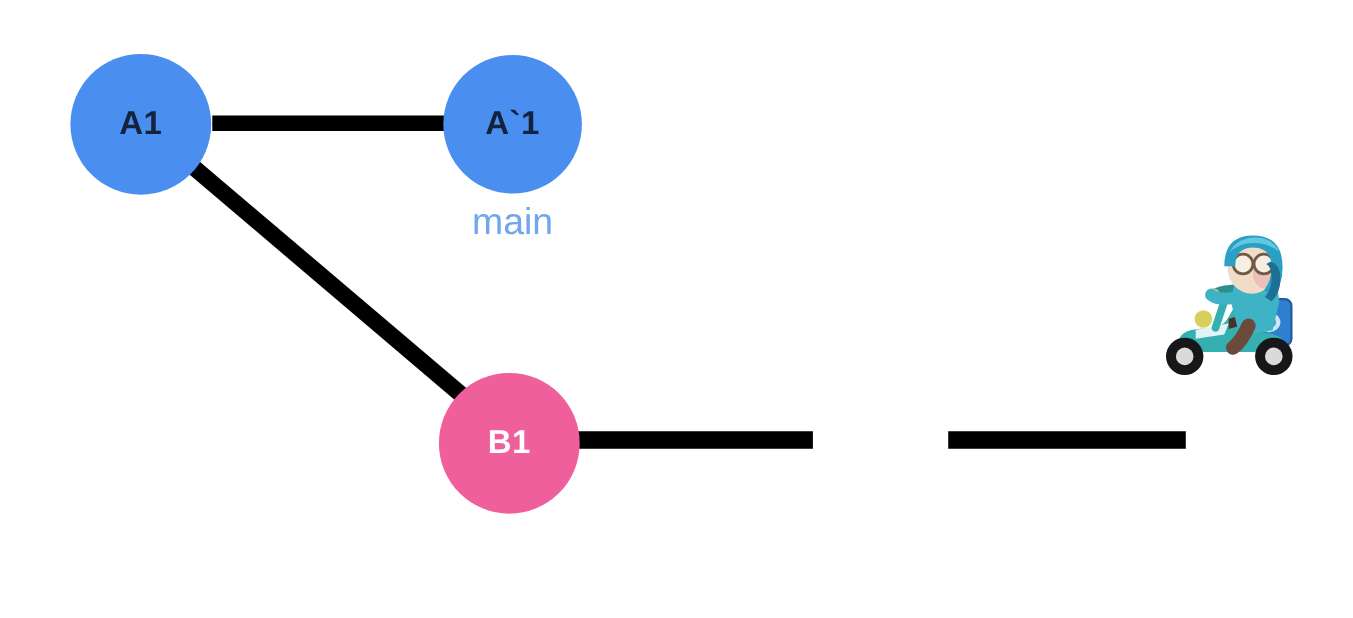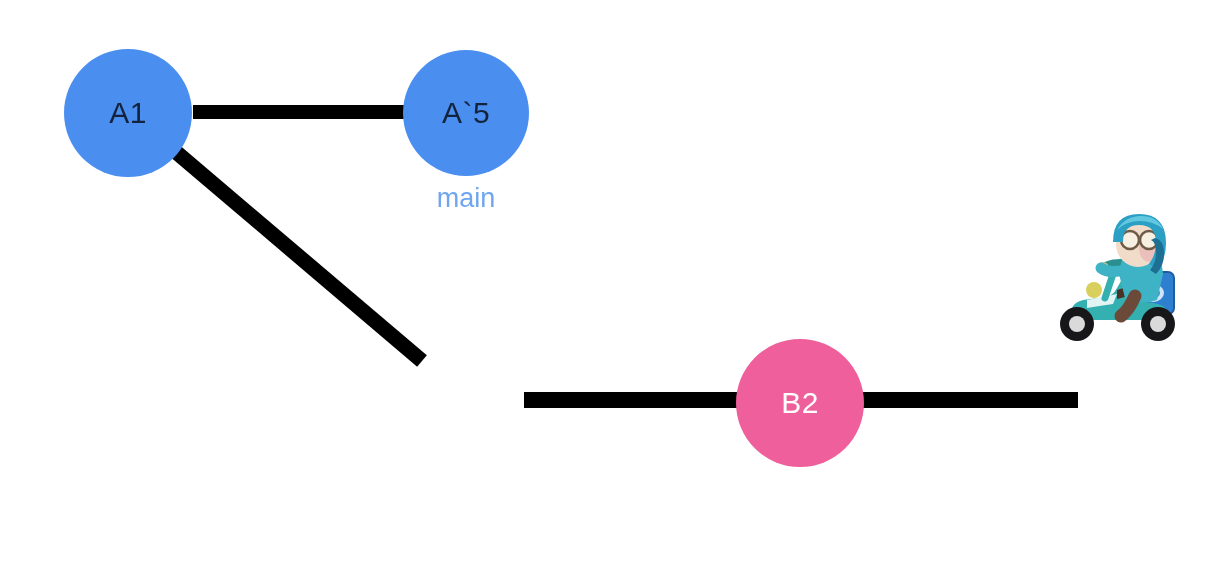--- a/index.html
+++ b/index.html
@@ -27,21 +27,21 @@
   }
   .node {
     position: absolute;
     border-radius: 50%;
     display: flex;
     align-items: center;
     justify-content: center;
     box-sizing: border-box;
   }
   .node-label {
-    font-weight: normal;
+    font-weight: bold;
     letter-spacing: 0.5px;
     user-select: none;
     line-height: 1;
     text-align: right;
   }
   .node-commit-blue {
     background: #4a8ef0;
   }
   .node-commit-blue .node-label {
     color: #13233c;
@@ -49,21 +49,21 @@
   }
   .node-commit-pink {
     background: #ef5f9b;
   }
   .node-commit-pink .node-label {
     color: #ffffff;
     font-size: 30px;
   }
   .branch-label {
     position: absolute;
-    font-size: 27px;
+    font-size: 34px;
     font-weight: normal;
     text-align: center;
     white-space: nowrap;
     user-select: none;
     line-height: 1;
   }
   .branch-label-main {
     color: #6fa6ee;
   }
   .branch-label-feature {
@@ -87,27 +87,27 @@
     <line x1="176" y1="152" x2="422" y2="361" stroke="#000000" stroke-width="15" stroke-linecap="butt"></line>
     <line x1="524" y1="400" x2="739" y2="400" stroke="#000000" stroke-width="16" stroke-linecap="butt"></line>
     <line x1="862" y1="400" x2="1078" y2="400" stroke="#000000" stroke-width="16" stroke-linecap="butt"></line>
   </svg>
 
   <div class="node node-commit-blue" style="left:64px; top:49px; width:128px; height:128px;">
     <span class="node-label">A1</span>
   </div>
 
   <div class="node node-commit-blue" style="left:403px; top:50px; width:126px; height:126px;">
-    <span class="node-label">A`5</span>
+    <span class="node-label">A`1</span>
   </div>
 
+  <div class="node node-commit-pink" style="left:399px; top:339px; width:128px; height:128px;">
+    <span class="node-label">B1</span>
+  </div>
 
-  <div class="node node-commit-pink" style="left:736px; top:339px; width:128px; height:128px;">
-    <span class="node-label">B2</span>
-  </div>
 
 
   <svg id="rider" viewBox="0 0 150 150" xmlns="http://www.w3.org/2000/svg">
 
     <rect x="89" y="60" width="42" height="42" rx="6" fill="#2f7fd0"></rect>
     <rect x="89" y="60" width="42" height="42" rx="6" fill="none" stroke="#1f5d9e" stroke-width="2"></rect>
     <ellipse cx="110" cy="81" rx="11" ry="9" fill="#cfe4f5"></ellipse>
     <ellipse cx="110" cy="81" rx="7" ry="5.5" fill="#4a8ec8"></ellipse>
 
     <path d="M30 108 q-6 -16 10 -20 l22 -3 q8 -1 12 -9 l8 -14 q3 -5 9 -5 l14 0 q5 0 5 5 q0 5 -5 5 l-10 0 l-7 13 q-4 8 4 9 l18 2 q16 2 18 17 z" fill="#35b0b0"></path>

